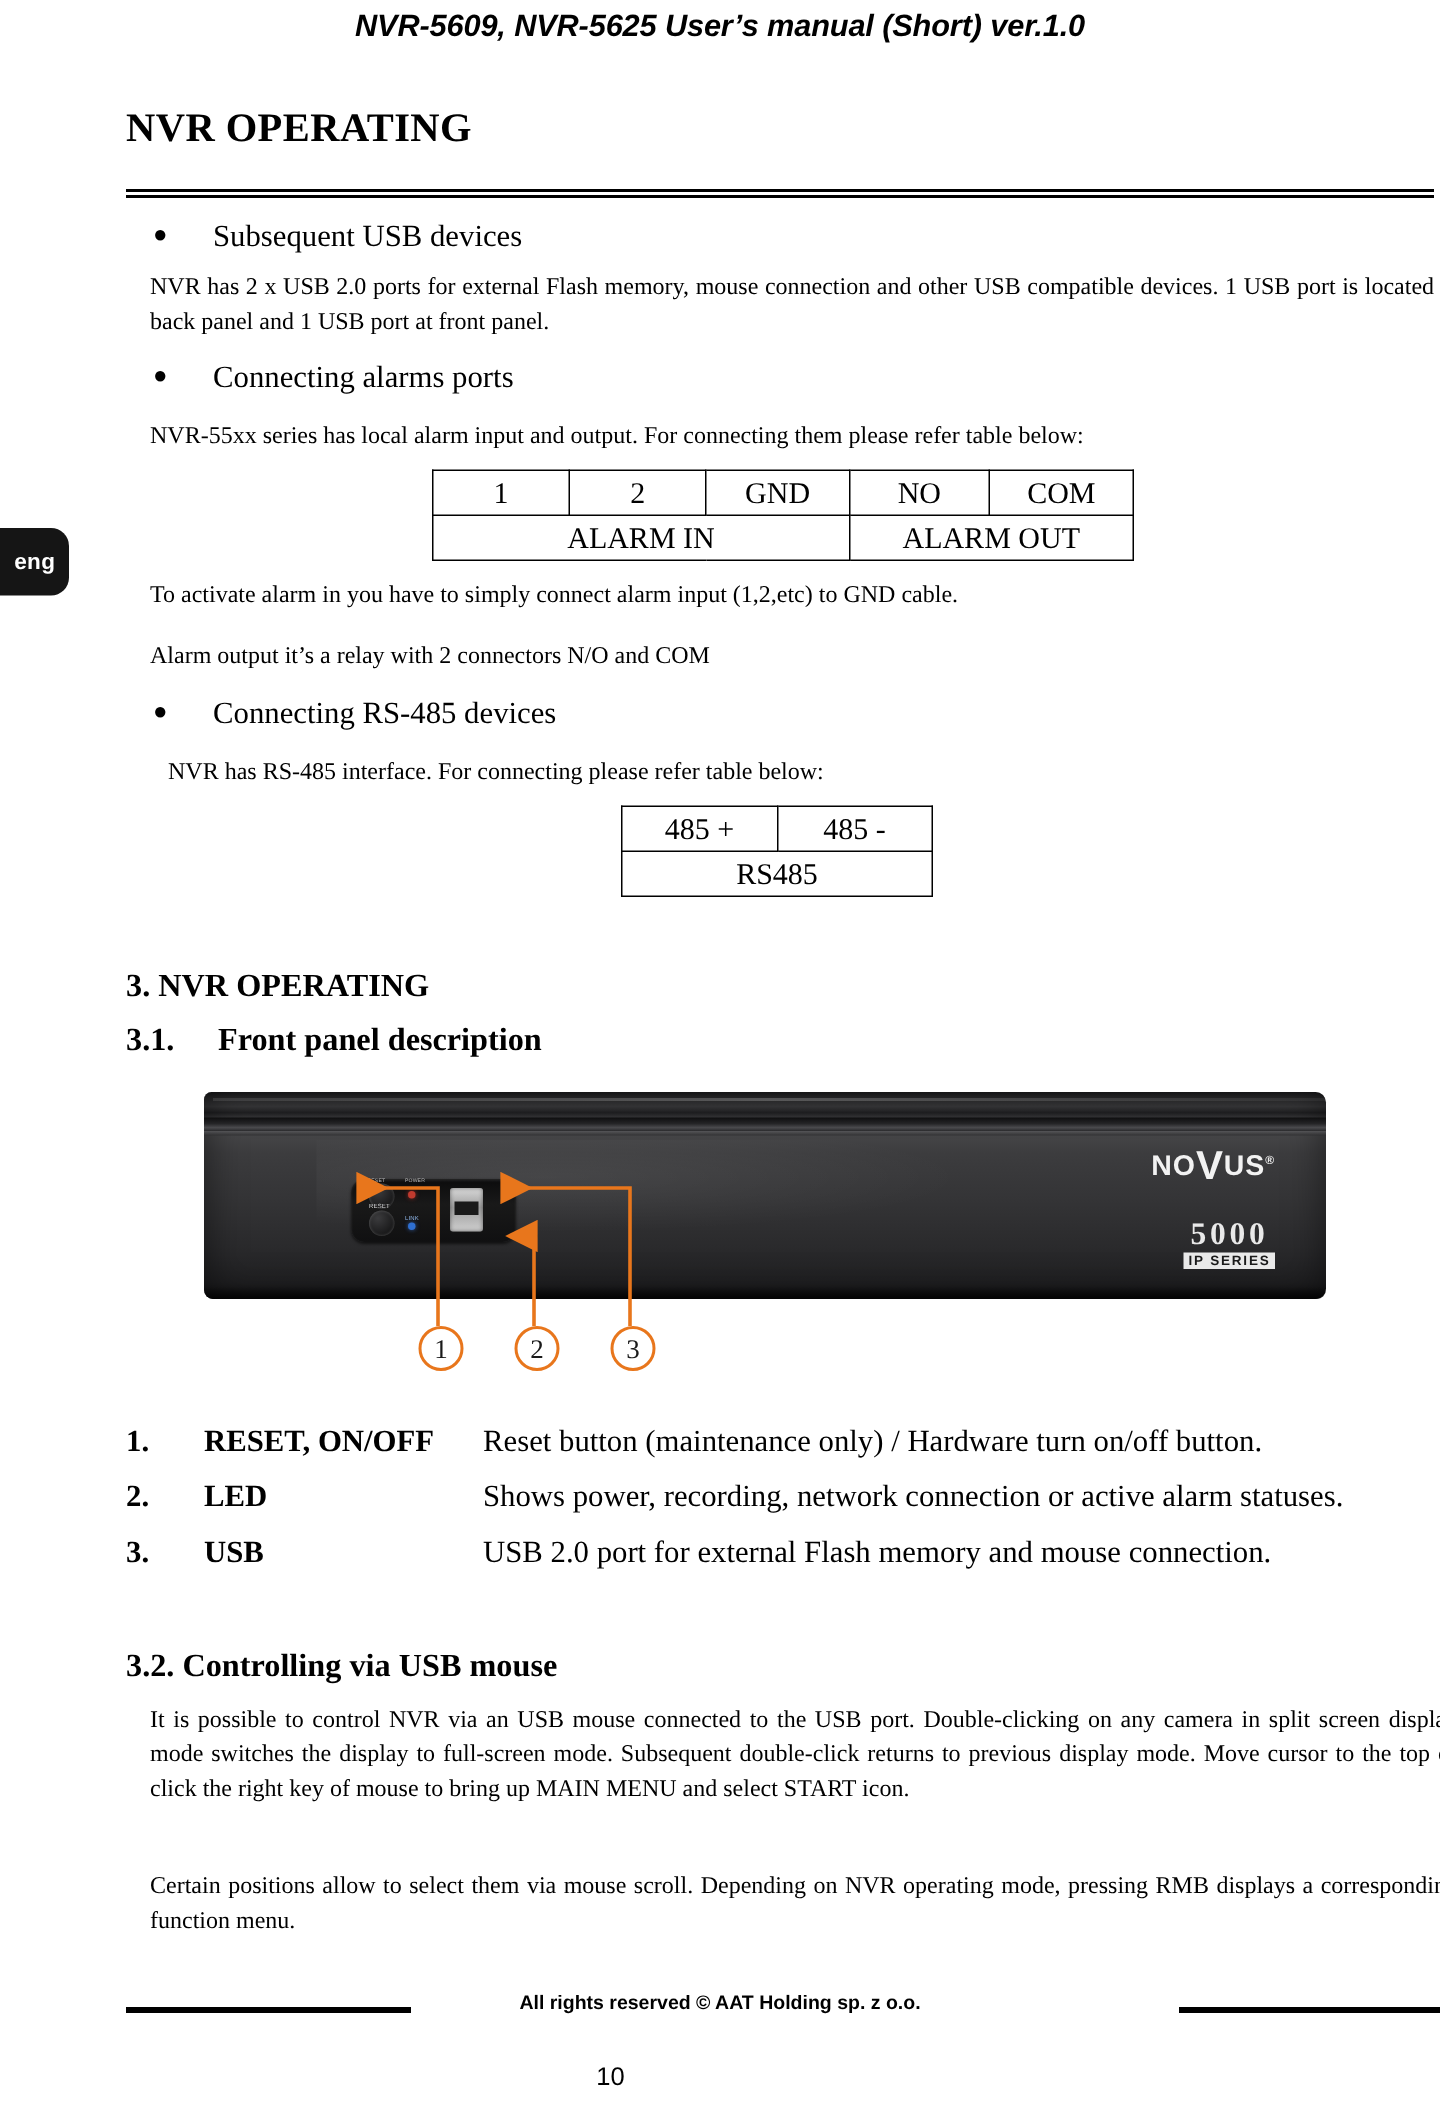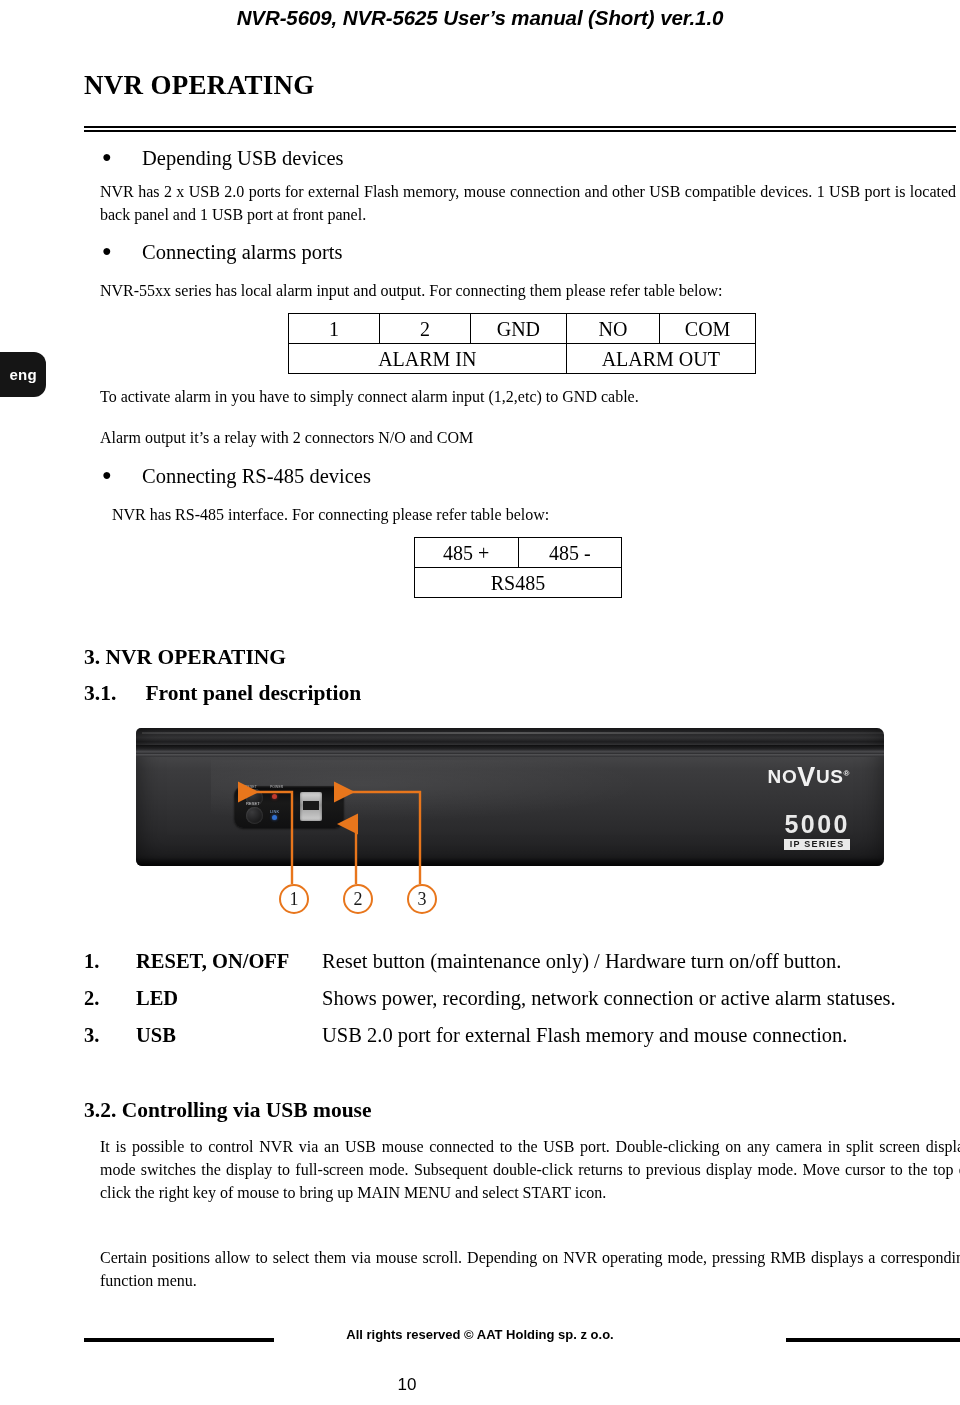--- a/index.html
+++ b/index.html
@@ -289,23 +289,23 @@
     font-size: 8px;
     vertical-align: super;
   }
   .series-badge {
     position: absolute;
     right: 34px;
     top: 84px;
     text-align: center;
   }
   .series-badge .num5000 {
-    font-family: Liberation Sans, sans-serif;
-    font-weight: bold;
-    font-size: 25px;
+    font-family: Liberation Serif, serif;
+    font-weight: bold;
+    font-size: 21px;
     color: #e9e9e9;
     letter-spacing: 2.5px;
     line-height: 1;
   }
   .series-badge .ipseries {
     margin-top: 2px;
     font-family: "Liberation Sans", sans-serif;
     font-weight: bold;
     font-size: 9px;
     color: #1a1a1a;
@@ -407,21 +407,21 @@
 
   <h1 class="chapter-title">NVR OPERATING</h1>
 
   <div class="double-rule">
     <div class="r1"></div>
       <div class="r2"></div>
   </div>
 
   <div class="bullet-line" style="top:146px;">
     <span class="dot">●</span>
-    <span class="btxt">Depending USB devices</span>
+    <span class="btxt">Subsequent USB devices</span>
   </div>
 
   <div class="para justify" style="top:180px;">NVR has 2 x USB 2.0 ports for external Flash memory, mouse connection and other USB compatible devices. 1 USB port is located at back panel and 1 USB port at front panel.</div>
 
   <div class="bullet-line" style="top:240px;">
     <span class="dot">●</span>
     <span class="btxt">Connecting alarms ports</span>
   </div>
 
   <div class="para" style="top:279px;">NVR-55xx series has local alarm input and output. For connecting them please refer table below:</div>

